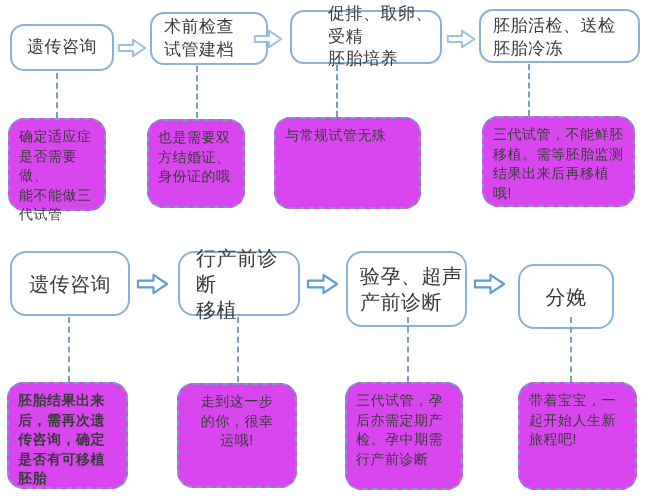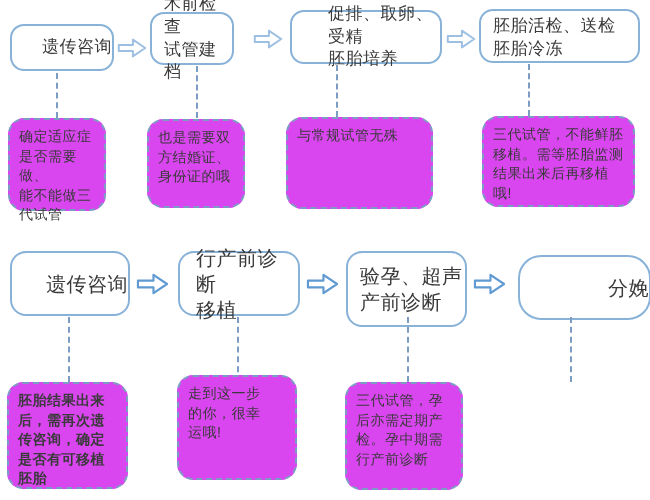--- a/index.html
+++ b/index.html
@@ -23,21 +23,21 @@
     border-radius: 14px;
     background: #ffffff;
     display: flex;
     align-items: center;
     white-space: pre-line;
     font-weight: 500;
     letter-spacing: 0.5px;
   }
   .node.r1 { font-size: 17px; line-height: 1.35; }
   .node.r2 { font-size: 20px; line-height: 1.3; border-radius: 16px; }
-  .node.center { justify-content: flex-end; text-align: center; }
+  .node.center { justify-content: center; text-align: center; }
   .node.left { padding-left: 12px; }
   .node .lbl { display: block; }
   .note {
     position: absolute;
     box-sizing: border-box;
     border: 2px dashed var(--note-border, #7d9cc4);
     border-radius: 16px;
     background: #d946ef;
     padding: 7px 9px;
     font-size: 14px;
@@ -57,21 +57,21 @@
 </style>
 </head>
 <body>
 
 <div class="canvas">
 
   <div class="node r1 center" style="left:10px; top:24px; width:104px; height:47px;">
     <span class="lbl">遗传咨询</span>
   </div>
 
-  <div class="node r1 left" style="left:150px; top:12px; width:84px; height:53px;">
+  <div class="node r1 left" style="left:150px; top:12px; width:118px; height:53px;">
     <span class="lbl">术前检查
 试管建档</span>
   </div>
 
   <div class="node r1 left" style="left:290px; top:10px; width:152px; height:54px;padding-left:36px;">
     <span class="lbl">促排、取卵、受精
 胚胎培养</span>
   </div>
 
   <div class="node r1 left" style="left:479px; top:9px; width:161px; height:54px;align-items:flex-end;">
@@ -94,40 +94,40 @@
   <div class="connector" style="left:336px; top:65px; height:52px;"></div>
   <div class="connector" style="left:528px; top:64px; height:52px;"></div>
 
   <div class="note" style="left:8px; top:118px; width:98px; height:93px;">确定适应症
 是否需要做、
 能不能做三
 代试管</div>
   <div class="note" style="left:147px; top:119px; width:98px; height:89px;">也是需要双
 方结婚证、
 身份证的哦</div>
-  <div class="note" style="left:286px; top:117px; width:147px; height:92px;">与常规试管无殊</div>
+  <div class="note" style="left:274px; top:117px; width:147px; height:92px;">与常规试管无殊</div>
   <div class="note" style="left:482px; top:116px; width:153px; height:91px;">三代试管，不能鲜胚
 移植。需等胚胎监测
 结果出来后再移植哦!</div>
 
   <div class="node r2 center" style="left:10px; top:251px; width:120px; height:65px;">
     <span class="lbl">遗传咨询</span>
   </div>
 
   <div class="node r2 left" style="left:178px; top:251px; width:122px; height:65px; padding-left:16px;">
     <span class="lbl">行产前诊断
 移植</span>
   </div>
 
   <div class="node r2 left" style="left:346px; top:251px; width:121px; height:76px;">
     <span class="lbl">验孕、超声
 产前诊断</span>
   </div>
 
-  <div class="node r2 center" style="left:518px; top:255px; width:133px; height:65px;border-radius:23px;">
+  <div class="node r2 center" style="left:518px; top:264px; width:96px; height:65px;">
     <span class="lbl">分娩</span>
   </div>
 
   <svg class="arrow r2" style="left:136px; top:271px;" width="33" height="26" viewBox="0 0 34 26">
     <path d="M2 9.5 H18 V3.5 L32 13 L18 22.5 V16.5 H2 Z"></path>
   </svg>
   <svg class="arrow r2" style="left:306px; top:271px;" width="33" height="26" viewBox="0 0 34 26">
     <path d="M2 9.5 H18 V3.5 L32 13 L18 22.5 V16.5 H2 Z"></path>
   </svg>
   <svg class="arrow r2" style="left:473px; top:271px;" width="33" height="26" viewBox="0 0 34 26">
@@ -137,21 +137,24 @@
   <div class="connector" style="left:68px;  top:317px; height:65px;"></div>
   <div class="connector" style="left:237px; top:317px; height:65px;"></div>
   <div class="connector" style="left:407px; top:317px; height:65px;"></div>
   <div class="connector" style="left:570px; top:317px; height:65px;"></div>
 
   <div class="note" style="left:7px; top:382px; width:121px; height:107px;font-weight:bold;">胚胎结果出来
 后，需再次遗
 传咨询，确定
 是否有可移植
 胚胎</div>
-  <div class="note" style="left:177px; top:375px; width:120px; height:105px;">走到这一步
+  <div class="note" style="left:177px; top:383px; width:120px; height:105px;text-align:center;">走到这一步
 的你，很幸
 运哦!</div>
   <div class="note" style="left:345px; top:382px; width:118px; height:108px;">三代试管，孕
 后亦需定期产
 检。孕中期需
 行产前诊断</div>
+  <div class="note" style="left:518px; top:382px; width:119px; height:108px;">带着宝宝，一
+起开始人生新
+旅程吧!</div>
 
 </div>
 
 </body></html>

